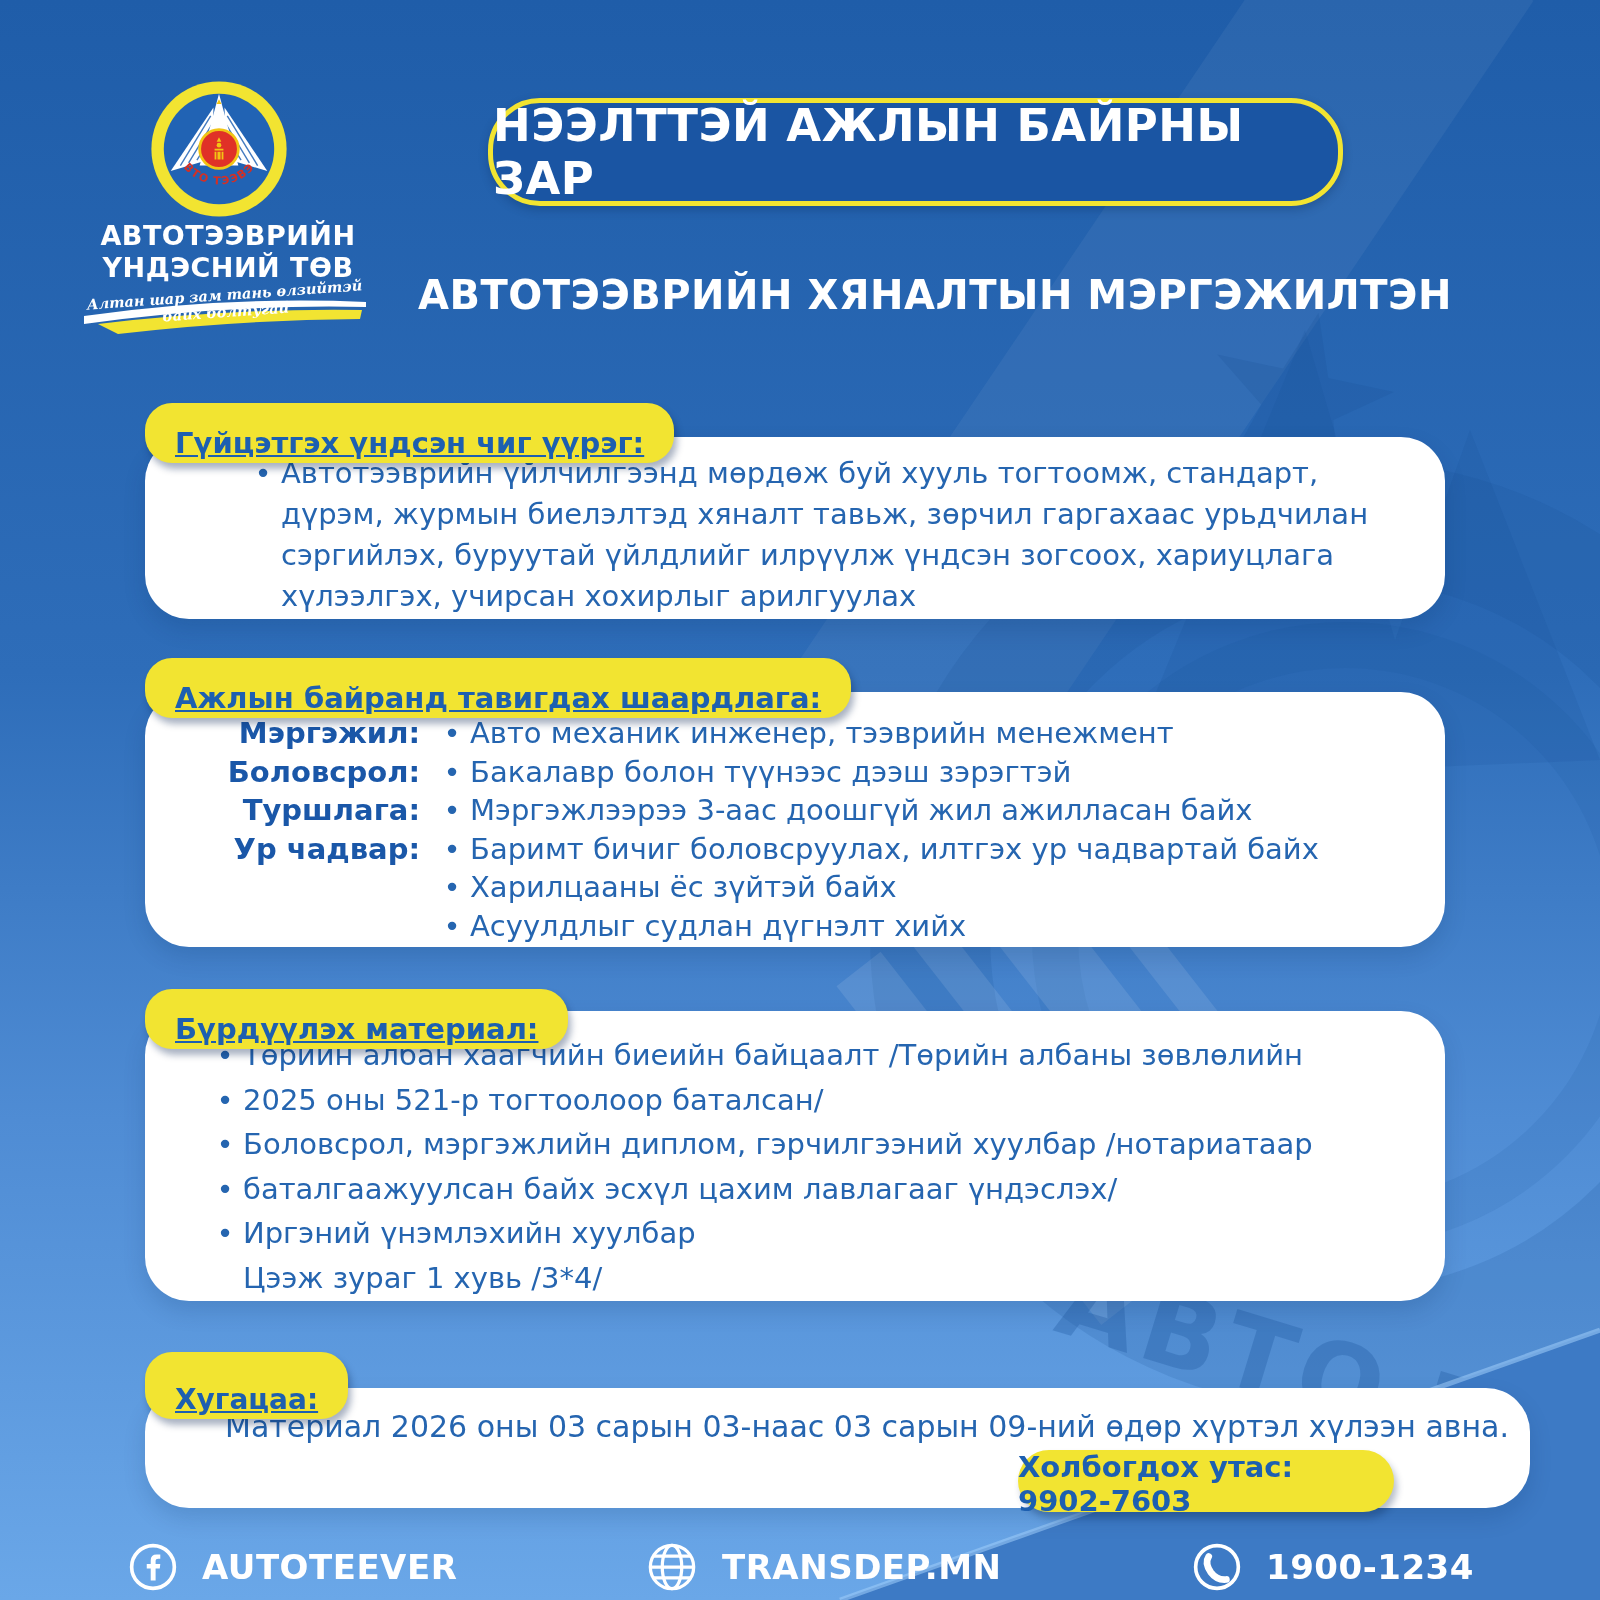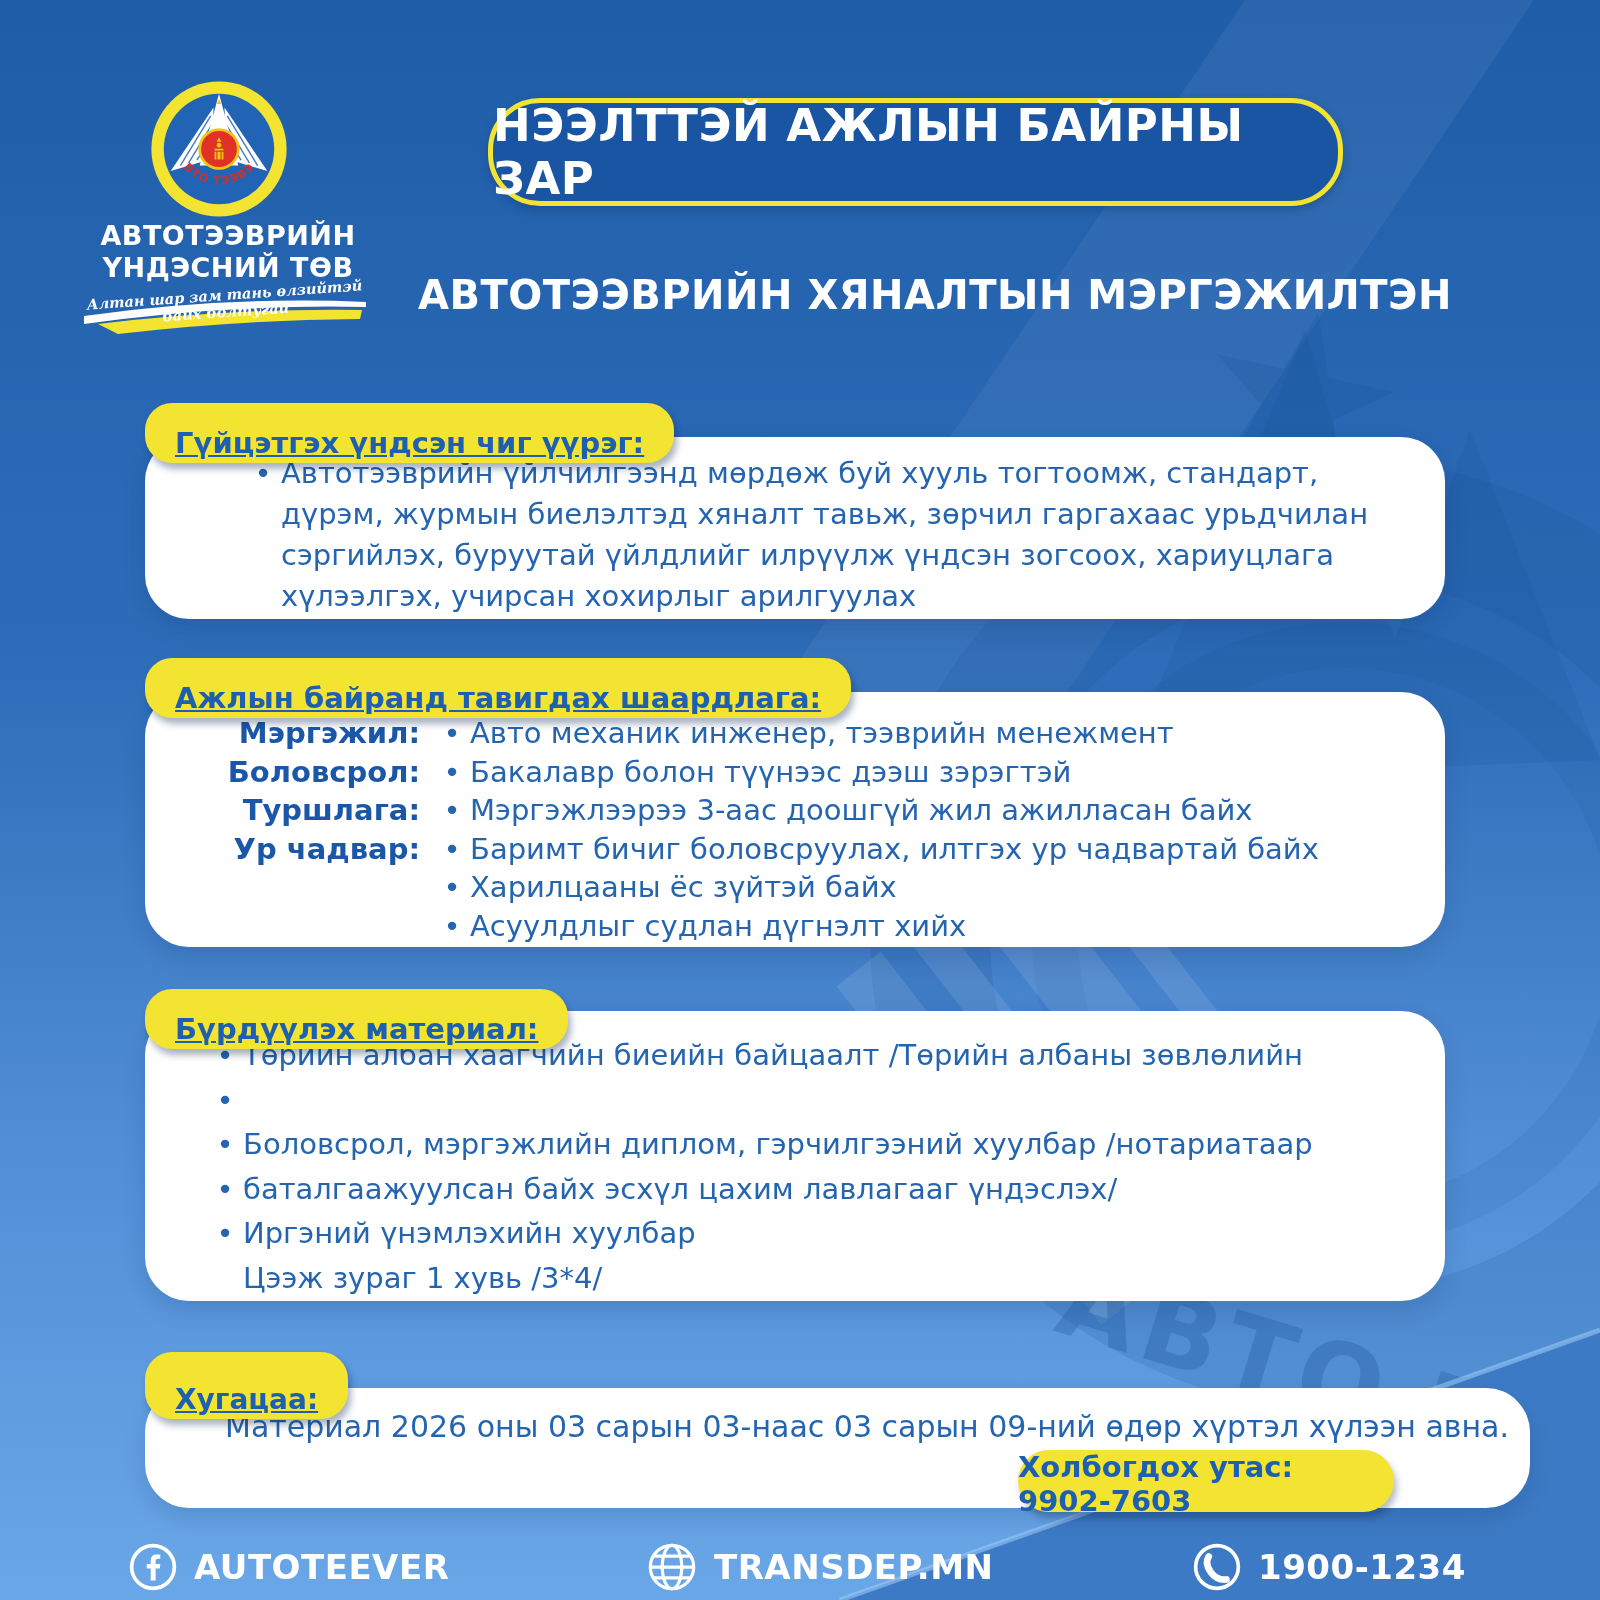--- a/index.html
+++ b/index.html
@@ -37,21 +37,21 @@
   .duties-list{position:absolute;left:100px;top:16px;width:1150px;font-size:29px;line-height:41px;}
   .req-wrap{position:absolute;left:30px;top:22px;width:1240px;font-size:29px;line-height:38.5px;}
   .req-row{display:flex;}
   .req-label{flex:none;width:245px;text-align:right;font-weight:800;color:#1a57a8;padding-right:14px;}
   .mat-list{position:absolute;left:62px;top:22px;width:1200px;font-size:29px;line-height:44.5px;}
   .deadline-text{position:absolute;left:80px;top:16px;width:1300px;font-size:30px;line-height:46px;}
   .contact-pill{left:1018px;top:1450px;width:376px;height:62px;border-radius:31px;background:#f2e431;
     display:flex;justify-content:center;color:#1d5fb0;font-weight:800;
     font-size:29px;z-index:4;box-shadow:3px 6px 7px rgba(10,35,80,.3);}
   
-  .footer-item{top:1538px;height:58px;display:flex;align-items:center;gap:16px;z-index:3;color:#fff;}
+  .footer-item{top:1538px;height:58px;display:flex;align-items:center;gap:24px;z-index:3;color:#fff;}
   .footer-item .label{font-weight:800;font-size:34px;letter-spacing:.5px;}
   .s1-pill{left:145px;top:403px;}   .s1-card{left:145px;top:437px;width:1300px;height:182px;}
   .s2-pill{left:145px;top:658px;}   .s2-card{left:145px;top:692px;width:1300px;height:255px;}
   .s3-pill{left:145px;top:977px;margin-top:12px;}   .s3-card{left:145px;top:1011px;width:1300px;height:290px;}
   .s4-pill{left:145px;top:1352px;height:61px;font-size:28px;}
   .s4-card{left:145px;top:1388px;width:1385px;height:120px;}
 </style>
 </head>
 <body>
 
@@ -194,20 +194,21 @@
     <span>Бүрдүүлэх материал:</span>
   </div>
   <div class="abs card s3-card">
     <div class="mat-list" id="mat-list">
         <div class="row">
           <span class="dot">•</span>
           <span>Төрийн албан хаагчийн биеийн байцаалт /Төрийн албаны зөвлөлийн</span>
         </div>
         <div class="row">
           <span class="dot">•</span>
+          <span>2025 оны 521-р тогтоолоор баталсан/</span>
         </div>
         <div class="row">
           <span class="dot">•</span>
           <span>Боловсрол, мэргэжлийн диплом, гэрчилгээний хуулбар /нотариатаар</span>
         </div>
         <div class="row">
           <span class="dot">•</span>
           <span>баталгаажуулсан байх эсхүл цахим лавлагааг үндэслэх/</span>
         </div>
         <div class="row">

